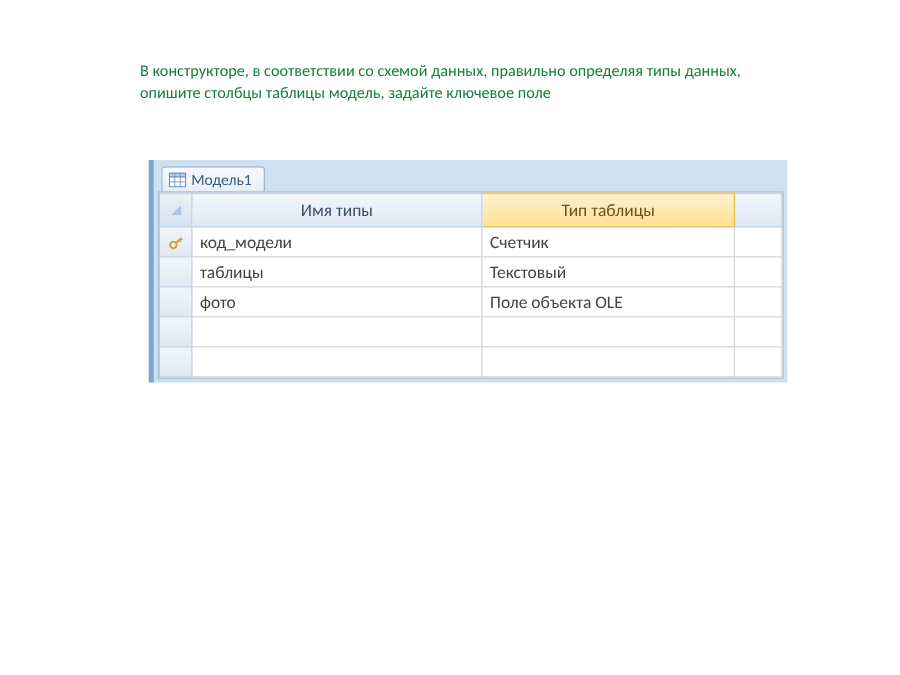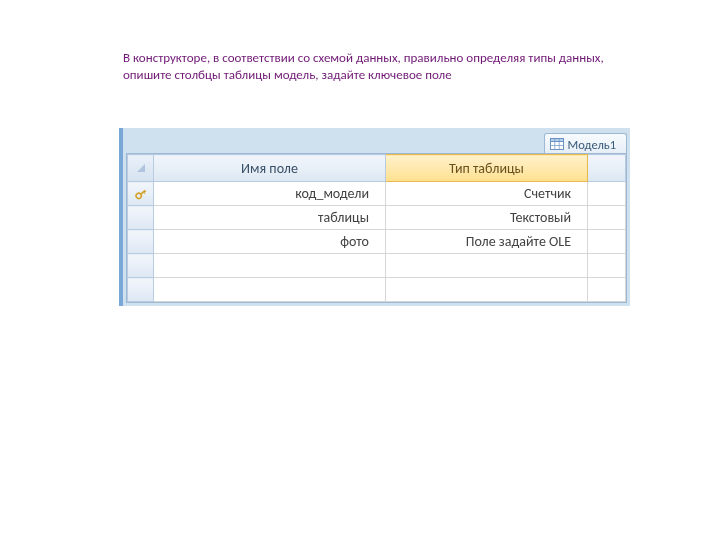--- a/index.html
+++ b/index.html
@@ -7,42 +7,41 @@
       width: 720px;
       height: 540px;
       background: #ffffff;
       font-family: Calibri, 'Segoe UI', Tahoma, sans-serif;
       overflow: hidden;
       position: relative;
     }
     .instruction {
       position: absolute;
       top: 50px;
-      left: 123px;
+      left: 112px;
       width: 510px;
       font-size: 13px;
       line-height: 1.3;
-      color: #701a75;
+      color: #15803d;
     }
     .window {
       position: absolute;
       top: 128px;
       left: 119px;
       width: 511px;
       background: #cfe0ef;
       border-left: 4px solid #7aa8d6;
       border-top: 0;
       padding: 3px;
     }
     .tab-strip {
       display: flex;
       align-items: center;
       height: 22px;
       padding: 2px 0 0 3px;
-      justify-content: flex-end;
     }
     .tab {
       display: inline-flex;
       align-items: center;
       gap: 4px;
       background: linear-gradient(#f7fbff, #e7eef5);
       border: 1px solid #9cb8d2;
       border-bottom: none;
       border-radius: 3px 3px 0 0;
       padding: 2px 10px 1px 5px;
@@ -83,26 +82,25 @@
     th.datatype-head {
       background: linear-gradient(#fff1cc, #ffe08f);
       border: 1px solid #e6b84d;
       color: #6a5220;
     }
     td {
       border: 1px solid #d6d6d6;
       height: 24px;
       font-size: 14px;
       color: #434343;
-      padding: 0 16px;
+      padding: 0 6px;
       background: #ffffff;
       vertical-align: middle;
       overflow: hidden;
       white-space: nowrap;
-      text-align: right;
     }
     td.row-selector {
       background: linear-gradient(#f2f6fb, #dde8f3);
       border: 1px solid #b9cbe0;
       padding: 0;
       text-align: center;
     }
     .key-icon svg { display: block; margin: 0 auto; }
     .row-selector.empty { height: 24px; }
     .selector-head svg { display:block; margin:0 auto; }
@@ -136,21 +134,21 @@
         <col class="datatype">
         <col class="rest">
       </colgroup>
       <thead>
         <tr>
           <th class="selector-head">
             <svg width="10" height="10" viewBox="0 0 10 10">
               <path d="M9 1 L9 9 L1 9 Z" fill="#b0c4de"></path>
             </svg>
           </th>
-          <th>Имя поле</th>
+          <th>Имя типы</th>
           <th class="datatype-head">Тип таблицы</th>
           <th></th>
         </tr>
       </thead>
       <tbody id="grid-body">
       <tr>
             <td class="row-selector"><span class="key-icon"><svg width="14" height="14" viewBox="0 0 14 14">
                   <g transform="rotate(-40 7 7)">
                     <circle cx="4" cy="7" r="2.6" fill="none" stroke="#d4a22b" stroke-width="1.6"></circle>
                     <rect x="6" y="6.2" width="6" height="1.6" fill="#d4a22b"></rect>
@@ -164,21 +162,21 @@
           </tr>
           <tr>
             <td class="row-selector"></td>
             <td>таблицы</td>
             <td>Текстовый</td>
             <td></td>
           </tr>
           <tr>
             <td class="row-selector"></td>
             <td>фото</td>
-            <td>Поле задайте OLE</td>
+            <td>Поле объекта OLE</td>
             <td></td>
           </tr>
           <tr>
             <td class="row-selector empty"></td>
             <td></td>
             <td></td>
             <td></td>
           </tr>
           <tr>
             <td class="row-selector empty"></td>

